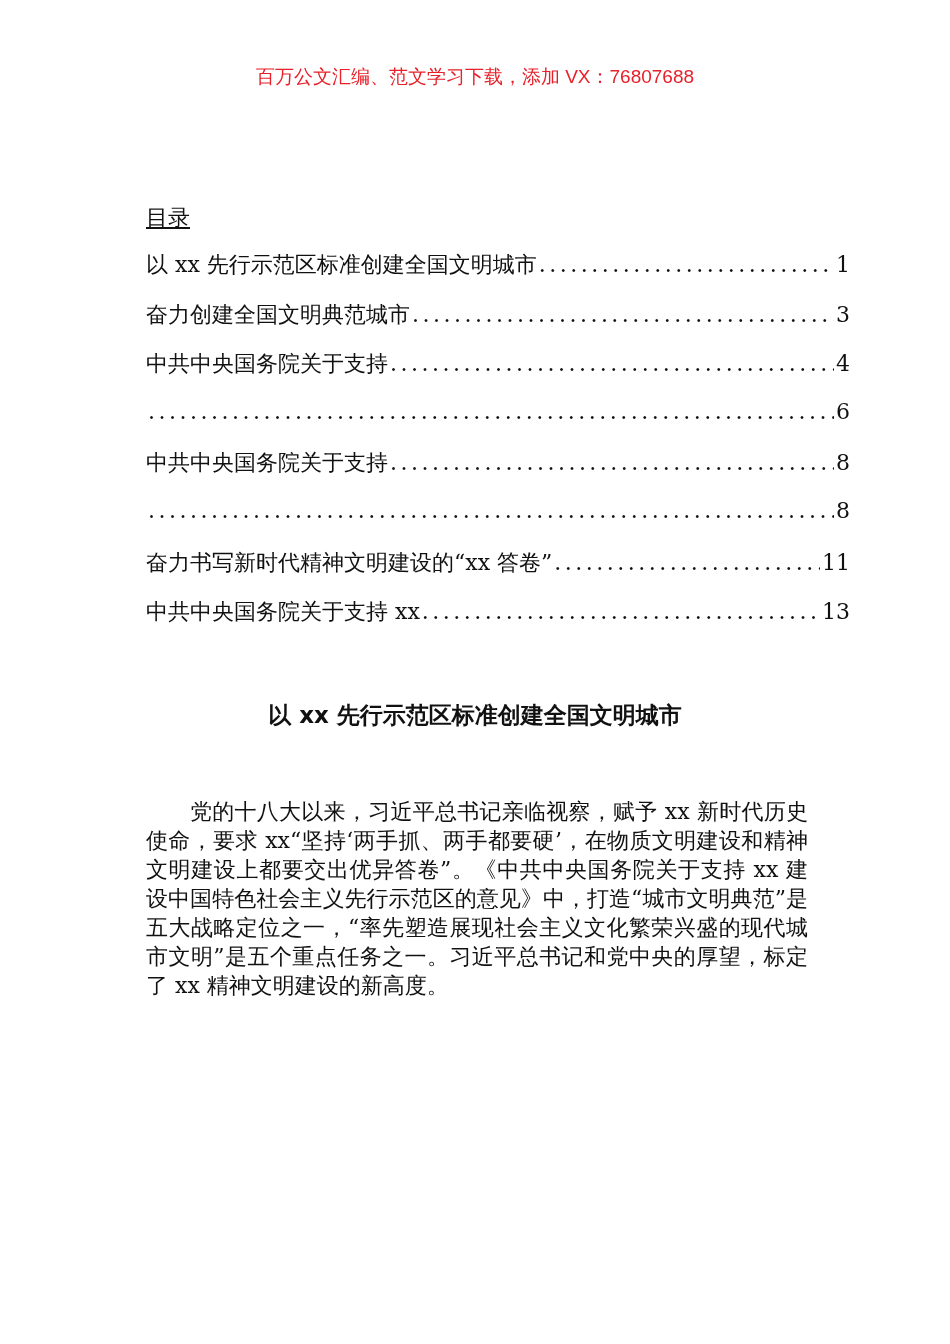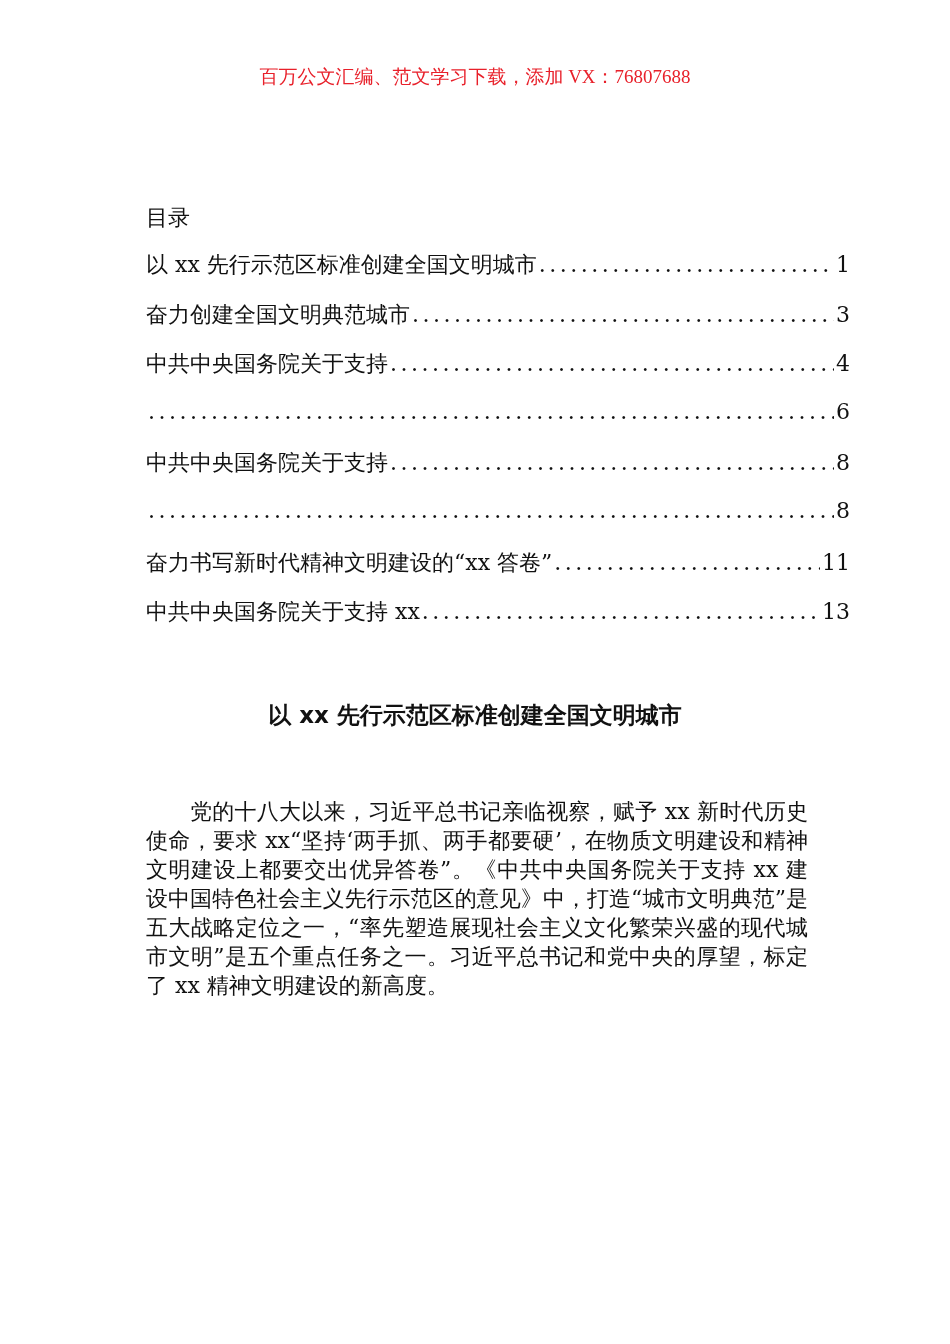--- a/index.html
+++ b/index.html
@@ -1,20 +1,20 @@
 <!DOCTYPE html>
 <html><head>
 <meta charset="utf-8">
 <style>
   html, body { margin: 0; padding: 0; background: #ffffff; }
   body { width: 950px; height: 1344px; position: relative; overflow: hidden;
          font-family: "DejaVu Serif", "Liberation Serif", serif; color: #111; }
   .header { position: absolute; top: 64px; left: 0; width: 950px; text-align: center;
-            font-family: Liberation Serif, serif; font-size: 19px; color: #e8202a; letter-spacing: 0px; }
-  .toc-title { position: absolute; left: 146px; top: 203px; font-size: 22px; }
+            font-family: Liberation Sans, sans-serif; font-size: 19px; color: #e8202a; letter-spacing: 0px; }
+  .toc-title { position: absolute; left: 146px; top: 203px; font-size: 22px; text-decoration: underline; }
   .toc { position: absolute; left: 146px; top: 250px; width: 704px; }
   .toc-row { display: flex; align-items: baseline; height: 49.6px; font-size: 22px; white-space: nowrap; }
   .toc-row .t { flex: 0 0 auto; }
   .toc-row .dots { flex: 1 1 auto; overflow: hidden; letter-spacing: 3.5px; color: #111; margin: 0 2px; }
   .toc-row .p { flex: 0 0 auto; }
   .sec-title { position: absolute; top: 700px; left: 0; width: 950px; text-align: center;
                font-family: "DejaVu Sans", "Liberation Sans", sans-serif; font-weight: bold; font-size: 23px; }
   .body-text { position: absolute; left: 146px; top: 797px; width: 662px; font-size: 22px;
                line-height: 29px; text-align: justify; text-indent: 2em; }
 </style>

